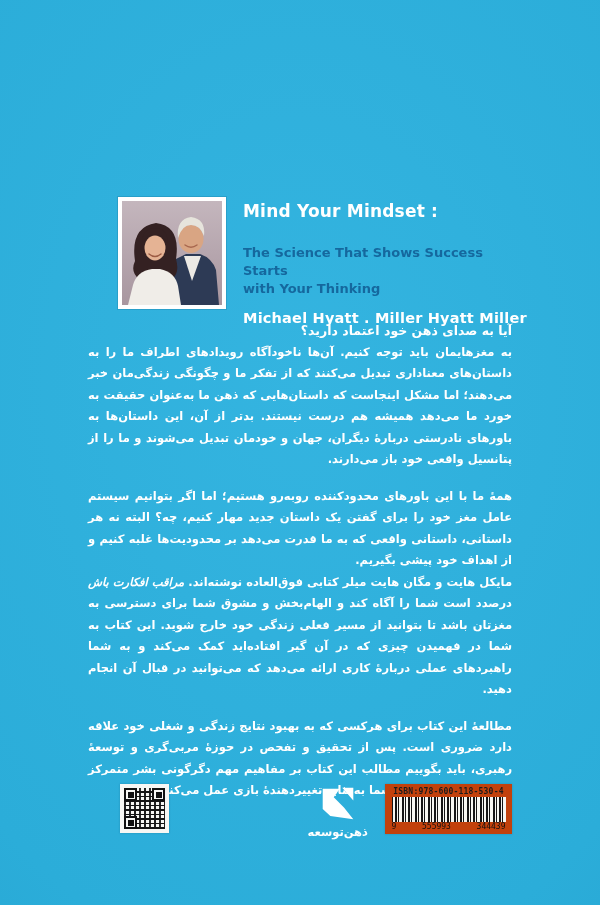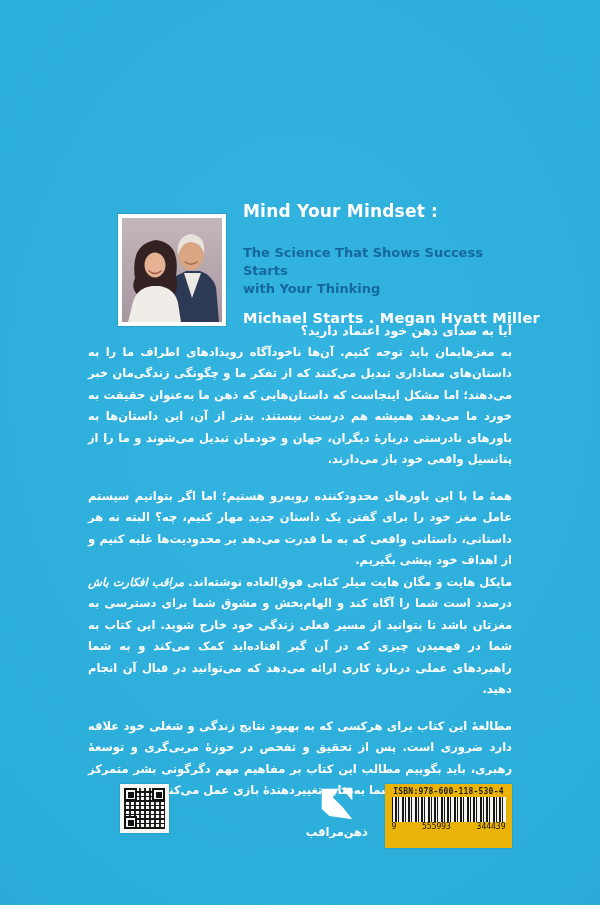--- a/index.html
+++ b/index.html
@@ -4,21 +4,21 @@
 <style>
   html,body{margin:0;padding:0;}
   body{
     width:600px;height:905px;overflow:hidden;position:relative;
     font-family:"DejaVu Sans",sans-serif;
     background:radial-gradient(135% 120% at 50% 42%, #34b4e0 0%, #2badd9 55%, #239dcb 100%);
   }
   .cover{position:absolute;inset:0;}
 
   
-  .top-row{position:absolute;top:197px;left:118px;right:50px;display:flex;align-items:flex-end;}
+  .top-row{position:absolute;top:197px;left:118px;right:50px;display:flex;align-items:flex-start;}
   .photo-frame{
     width:100px;height:104px;background:#fff;padding:4px;box-sizing:content-box;
     box-shadow:0 0 0 1px rgba(0,60,90,.15);flex:0 0 auto;
   }
   .photo-frame svg{display:block;width:100px;height:104px;}
   .titles{margin-left:17px;padding-top:5px;}
   .en-title{color:#ffffff;font-size:17px;font-weight:bold;letter-spacing:.2px;line-height:1.15;}
   .en-subtitle{color:#15689e;font-size:13px;font-weight:bold;line-height:1.42;margin-top:22px;white-space:pre-line;max-width:265px;}
   .en-authors{color:#ffffff;font-size:14.5px;font-weight:bold;margin-top:11px;letter-spacing:.2px;}
 
@@ -44,21 +44,21 @@
       repeating-linear-gradient(0deg, #151515 0 2px, #f7f7f4 2px 5px, #151515 5px 6px, #f7f7f4 6px 9px);
   }
   .qr-finder{position:absolute;width:13px;height:13px;border:2.5px solid #111;background:#f7f7f4;box-sizing:border-box;}
   .qr-finder::after{content:"";position:absolute;inset:1.5px;background:#111;}
   .qr-finder.tl{top:0;left:0;} .qr-finder.tr{top:0;right:0;} .qr-finder.bl{bottom:0;left:0;}
 
   .brand{margin-left:auto;margin-right:17px;display:flex;flex-direction:column;align-items:center;padding-top:2px;}
   .brand svg{width:34px;height:36px;display:block;}
   .brand-name{color:#ffffff;font-size:11.5px;font-weight:bold;margin-top:3px;direction:rtl;}
 
-  .barcode{width:127px;height:64px;background:#eab308;box-sizing:border-box;
+  .barcode{width:127px;height:50px;background:#c2410c;box-sizing:border-box;
     display:flex;flex-direction:column;align-items:center;padding:3px 5px 2px;
     box-shadow:0 0 2px rgba(0,50,80,.25);}
   .isbn-line{font-family:"DejaVu Sans Mono",monospace;font-size:8px;font-weight:bold;color:#1c1c1c;letter-spacing:.2px;white-space:nowrap;}
   .bars{width:114px;height:25px;margin-top:1px;
     background:repeating-linear-gradient(90deg,
       #141414 0 1px, #f6f6f1 1px 3px,
       #141414 3px 5px, #f6f6f1 5px 6px,
       #141414 6px 7px, #f6f6f1 7px 10px,
       #141414 10px 12px, #f6f6f1 12px 13px);}
   .digits{width:114px;display:flex;justify-content:space-between;
@@ -90,21 +90,21 @@
         <ellipse cx="33" cy="47" rx="10.5" ry="12.5" fill="#e5b394"></ellipse>
         <path d="M21 42 Q19 28 33 27 Q47 28 45 42 Q41 33 33 33 Q25 33 21 42 Z" fill="#342122"></path>
         <path d="M27 53 q 6 5 12 0" stroke="#9c5b43" stroke-width="1.4" fill="none" stroke-linecap="round"></path>
         <path d="M6 104 L11 84 Q15 70 30 68 L38 68 Q53 71 56 85 L59 104 Z" fill="#f0ede8"></path>
       </svg>
     </div>
     <div class="titles">
       <div class="en-title">Mind Your Mindset :</div>
       <div class="en-subtitle">The Science That Shows Success Starts
 with Your Thinking</div>
-      <div class="en-authors">Michael Starts . Megan Hyatt Miller</div>
+      <div class="en-authors">Michael Hyatt . Miller Hyatt Miller</div>
     </div>
   </div>
 
   <div class="fa-block">
     <p class="fa-heading">آیا به صدای ذهن خود اعتماد دارید؟</p>
     <p class="gap-after">به مغزهایمان باید توجه کنیم. آن‌ها ناخودآگاه رویدادهای اطراف ما را به داستان‌های معناداری تبدیل می‌کنند که از تفکر ما و چگونگی زندگی‌مان خبر می‌دهند؛ اما مشکل اینجاست که داستان‌هایی که ذهن ما به‌عنوان حقیقت به خورد ما می‌دهد همیشه هم درست نیستند. بدتر از آن، این داستان‌ها به باورهای نادرستی دربارهٔ دیگران، جهان و خودمان تبدیل می‌شوند و ما را از پتانسیل واقعی خود باز می‌دارند.</p>
     <p>همهٔ ما با این باورهای محدودکننده روبه‌رو هستیم؛ اما اگر بتوانیم سیستم عامل مغز خود را برای گفتن یک داستان جدید مهار کنیم، چه؟ البته نه هر داستانی، داستانی واقعی که به ما قدرت می‌دهد بر محدودیت‌ها غلبه کنیم و از اهداف خود پیشی بگیریم.</p>
     <p class="gap-after"><span>مایکل هایت و مگان هایت میلر کتابی فوق‌العاده نوشته‌اند. </span><span class="fa-title-it">مراقب افکارت باش</span><span> درصدد است شما را آگاه کند و الهام‌بخش و مشوق شما برای دسترسی به مغزتان باشد تا بتوانید از مسیر فعلی زندگی خود خارج شوید. این کتاب به شما در فهمیدن چیزی که در آن گیر افتاده‌اید کمک می‌کند و به شما راهبردهای عملی دربارهٔ کاری ارائه می‌دهد که می‌توانید در قبال آن انجام دهید.</span></p>
     <p>مطالعهٔ این کتاب برای هرکسی که به بهبود نتایج زندگی و شغلی خود علاقه دارد ضروری است. پس از تحقیق و تفحص در حوزهٔ مربی‌گری و توسعهٔ رهبری، باید بگوییم مطالب این کتاب بر مفاهیم مهم دگرگونی بشر متمرکز است. این کتاب برای شما به‌مثابه تغییردهندهٔ بازی عمل می‌کند!</p>
   </div>
@@ -116,21 +116,21 @@
         <span class="qr-finder tr"></span>
         <span class="qr-finder bl"></span>
       </div>
     </div>
 
     <div class="brand">
       <svg viewBox="0 0 40 40">
         <path d="M25 1 L38 1 L38 16 Z" fill="#ffffff"></path>
         <path d="M2 2 L22 2 L15 12 L27 24 L38 38 L11 34 L2 26 Z" fill="#ffffff"></path>
       </svg>
-      <div class="brand-name">ذهن‌مراقب</div>
+      <div class="brand-name">ذهن‌توسعه</div>
     </div>
 
     <div class="barcode">
       <div class="isbn-line">ISBN:978-600-118-530-4</div>
       <div class="bars"></div>
       <div class="digits">
         <span>9</span>
         <span>555993</span>
         <span>344439</span>
       </div>

